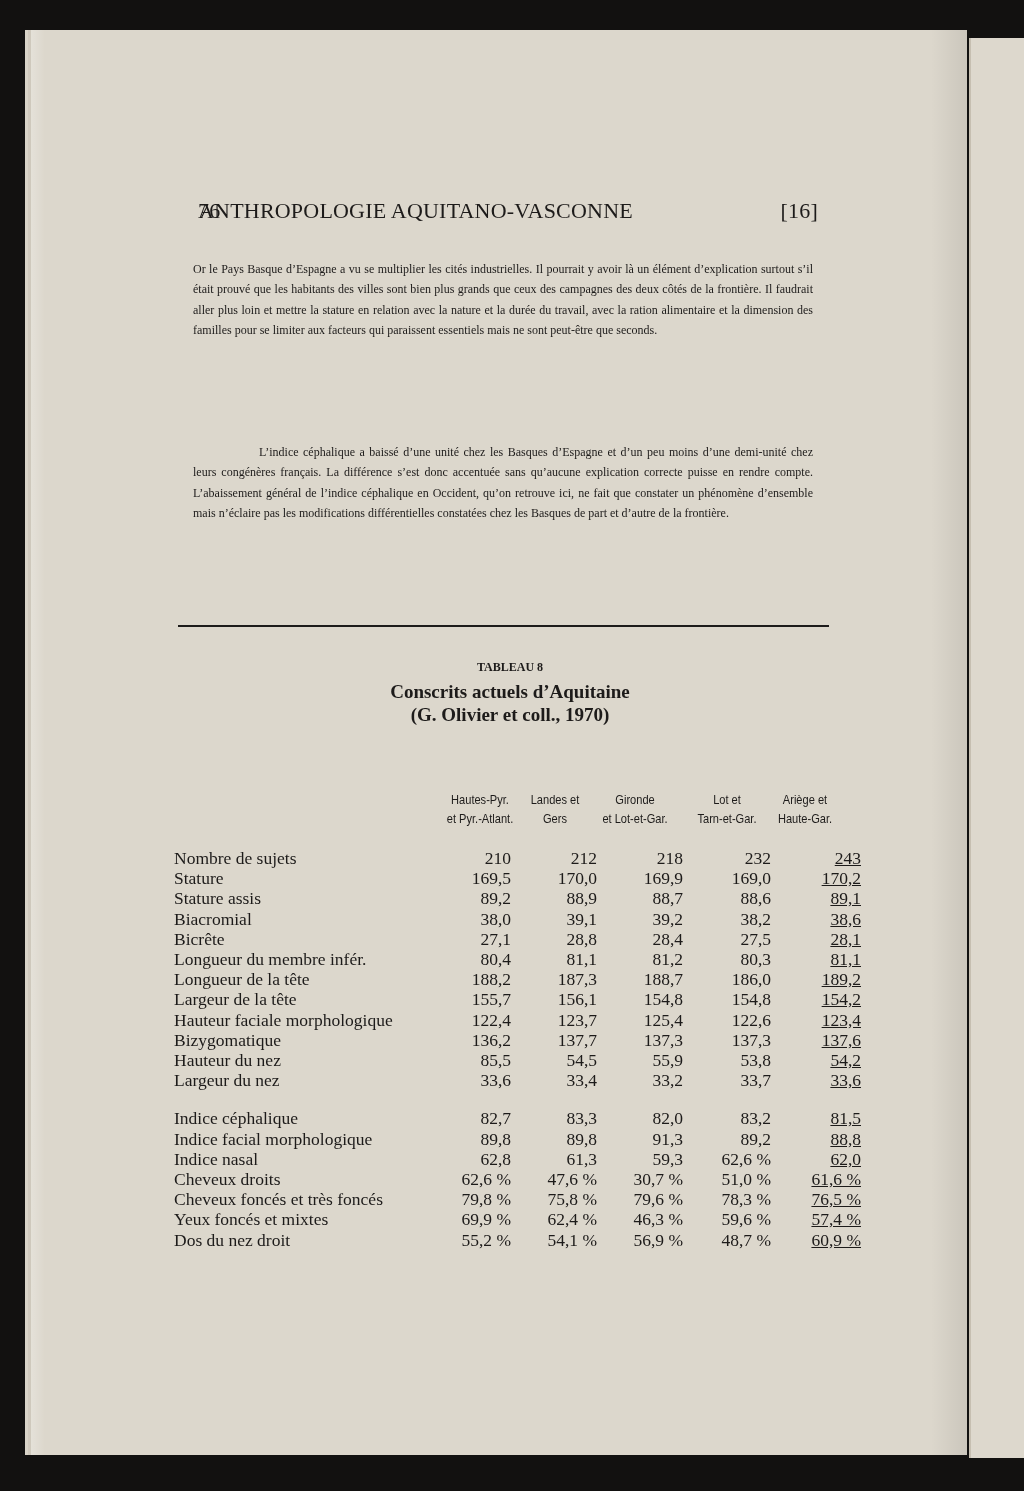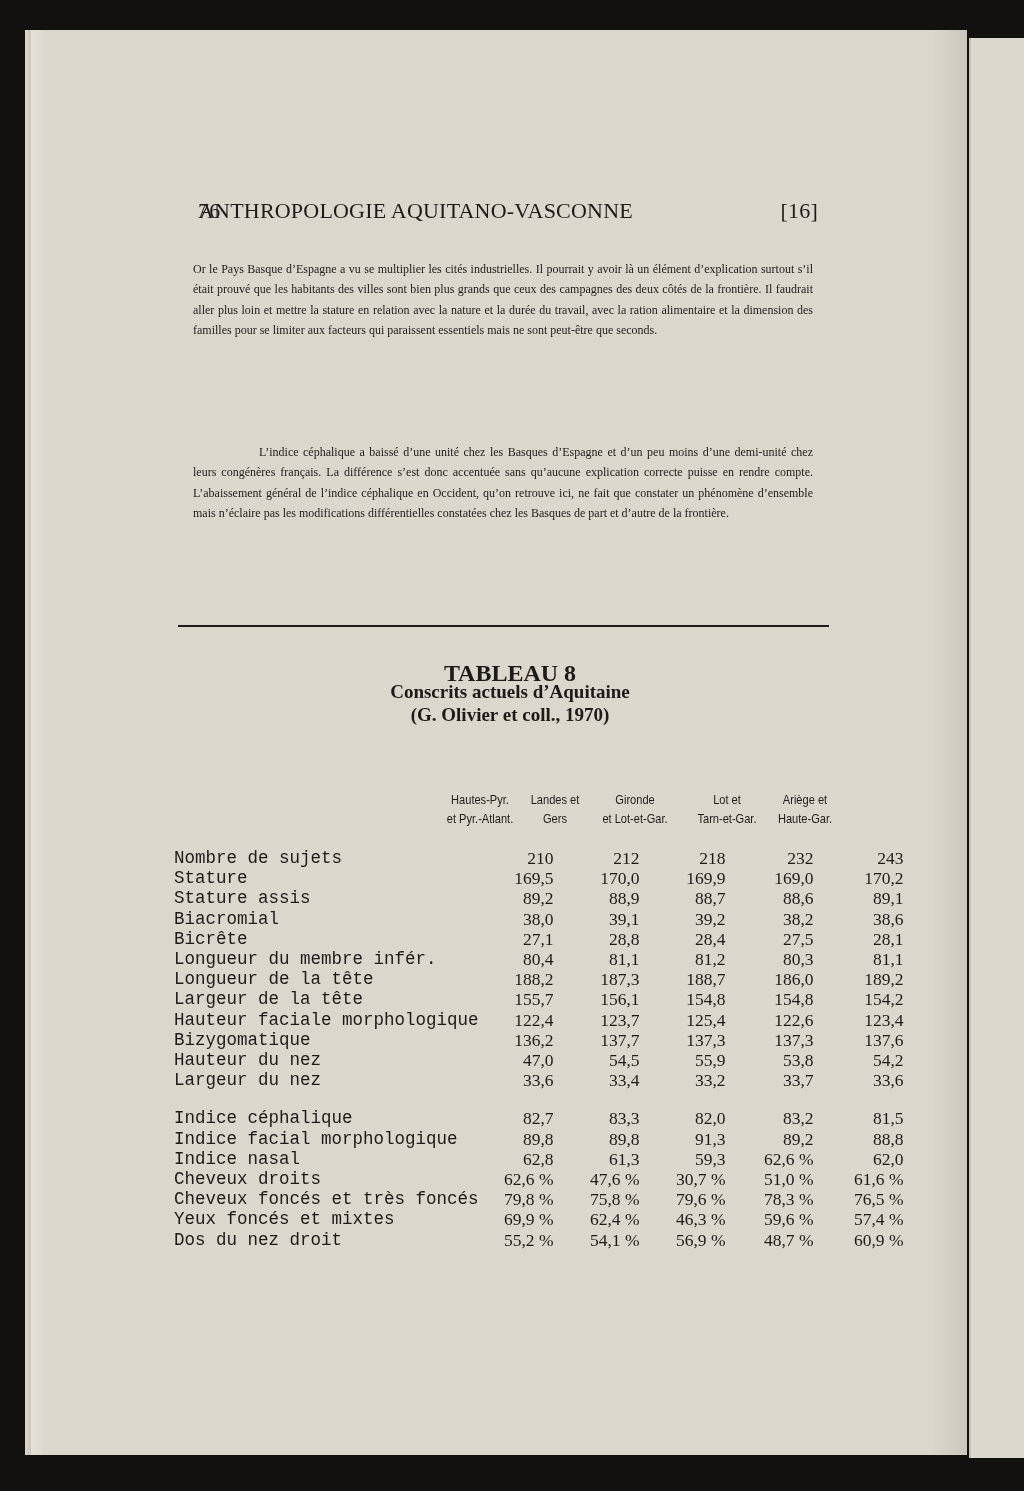--- a/index.html
+++ b/index.html
@@ -26,39 +26,39 @@
   .header .ref { position:absolute; right:0; top:0; }
   .body-text {
     position:absolute; left:193px; width:620px; font-size:12px; line-height:20.3px;
     text-align:justify; margin:0;
   }
   .p1 { top:259px; }
   .p2 { top:442px; text-indent:66px; }
   .rule { position:absolute; left:178px; top:625px; width:651px; height:2px; background:#1d1b1a; }
   .tab-title {
     position:absolute; left:360px; width:300px; text-align:center; font-weight:bold;
-    font-size:24px;
+    font-size:12px;
   }
   .t1 { top:660px; }
   .t2 { top:680px; font-size:19px; line-height:23px; }
   .col-head {
     position:absolute; top:790px; font-family:"Liberation Sans","DejaVu Sans",sans-serif;
     font-size:13.5px; line-height:19px; text-align:center; transform:scaleX(0.82); transform-origin:center top;
   }
   table.data {
     position:absolute; left:174px; top:848px; border-collapse:collapse; font-size:17.5px;
   }
   table.data td { padding:0; height:20.2px; line-height:20.2px; white-space:nowrap; }
-  td.lab { width:262px;font-family:Liberation Mono, monospace; }
+  td.lab { width:262px; }
   td.v { text-align:right; }
   td.c1 { width:75px; }
   td.c2 { width:86px; }
   td.c3 { width:86px; }
   td.c4 { width:88px; }
-  td.c5 { width:90px; }
+  td.c5 { width:90px;text-decoration:underline; }
   tr.gap td { height:18px; }
 </style>
 </head>
 <body>
 
 <div class="page"></div>
 <div class="page2"></div>
 
 <div class="header">
   <span class="pnum">76</span>
@@ -175,21 +175,21 @@
       <tr>
         <td class="lab">Bizygomatique</td>
         <td class="v c1">136,2</td>
         <td class="v c2">137,7</td>
         <td class="v c3">137,3</td>
         <td class="v c4">137,3</td>
         <td class="v c5">137,6</td>
       </tr>
       <tr>
         <td class="lab">Hauteur du nez</td>
-        <td class="v c1">47,0</td>
+        <td class="v c1">85,5</td>
         <td class="v c2">54,5</td>
         <td class="v c3">55,9</td>
         <td class="v c4">53,8</td>
         <td class="v c5">54,2</td>
       </tr>
       <tr>
         <td class="lab">Largeur du nez</td>
         <td class="v c1">33,6</td>
         <td class="v c2">33,4</td>
         <td class="v c3">33,2</td>

